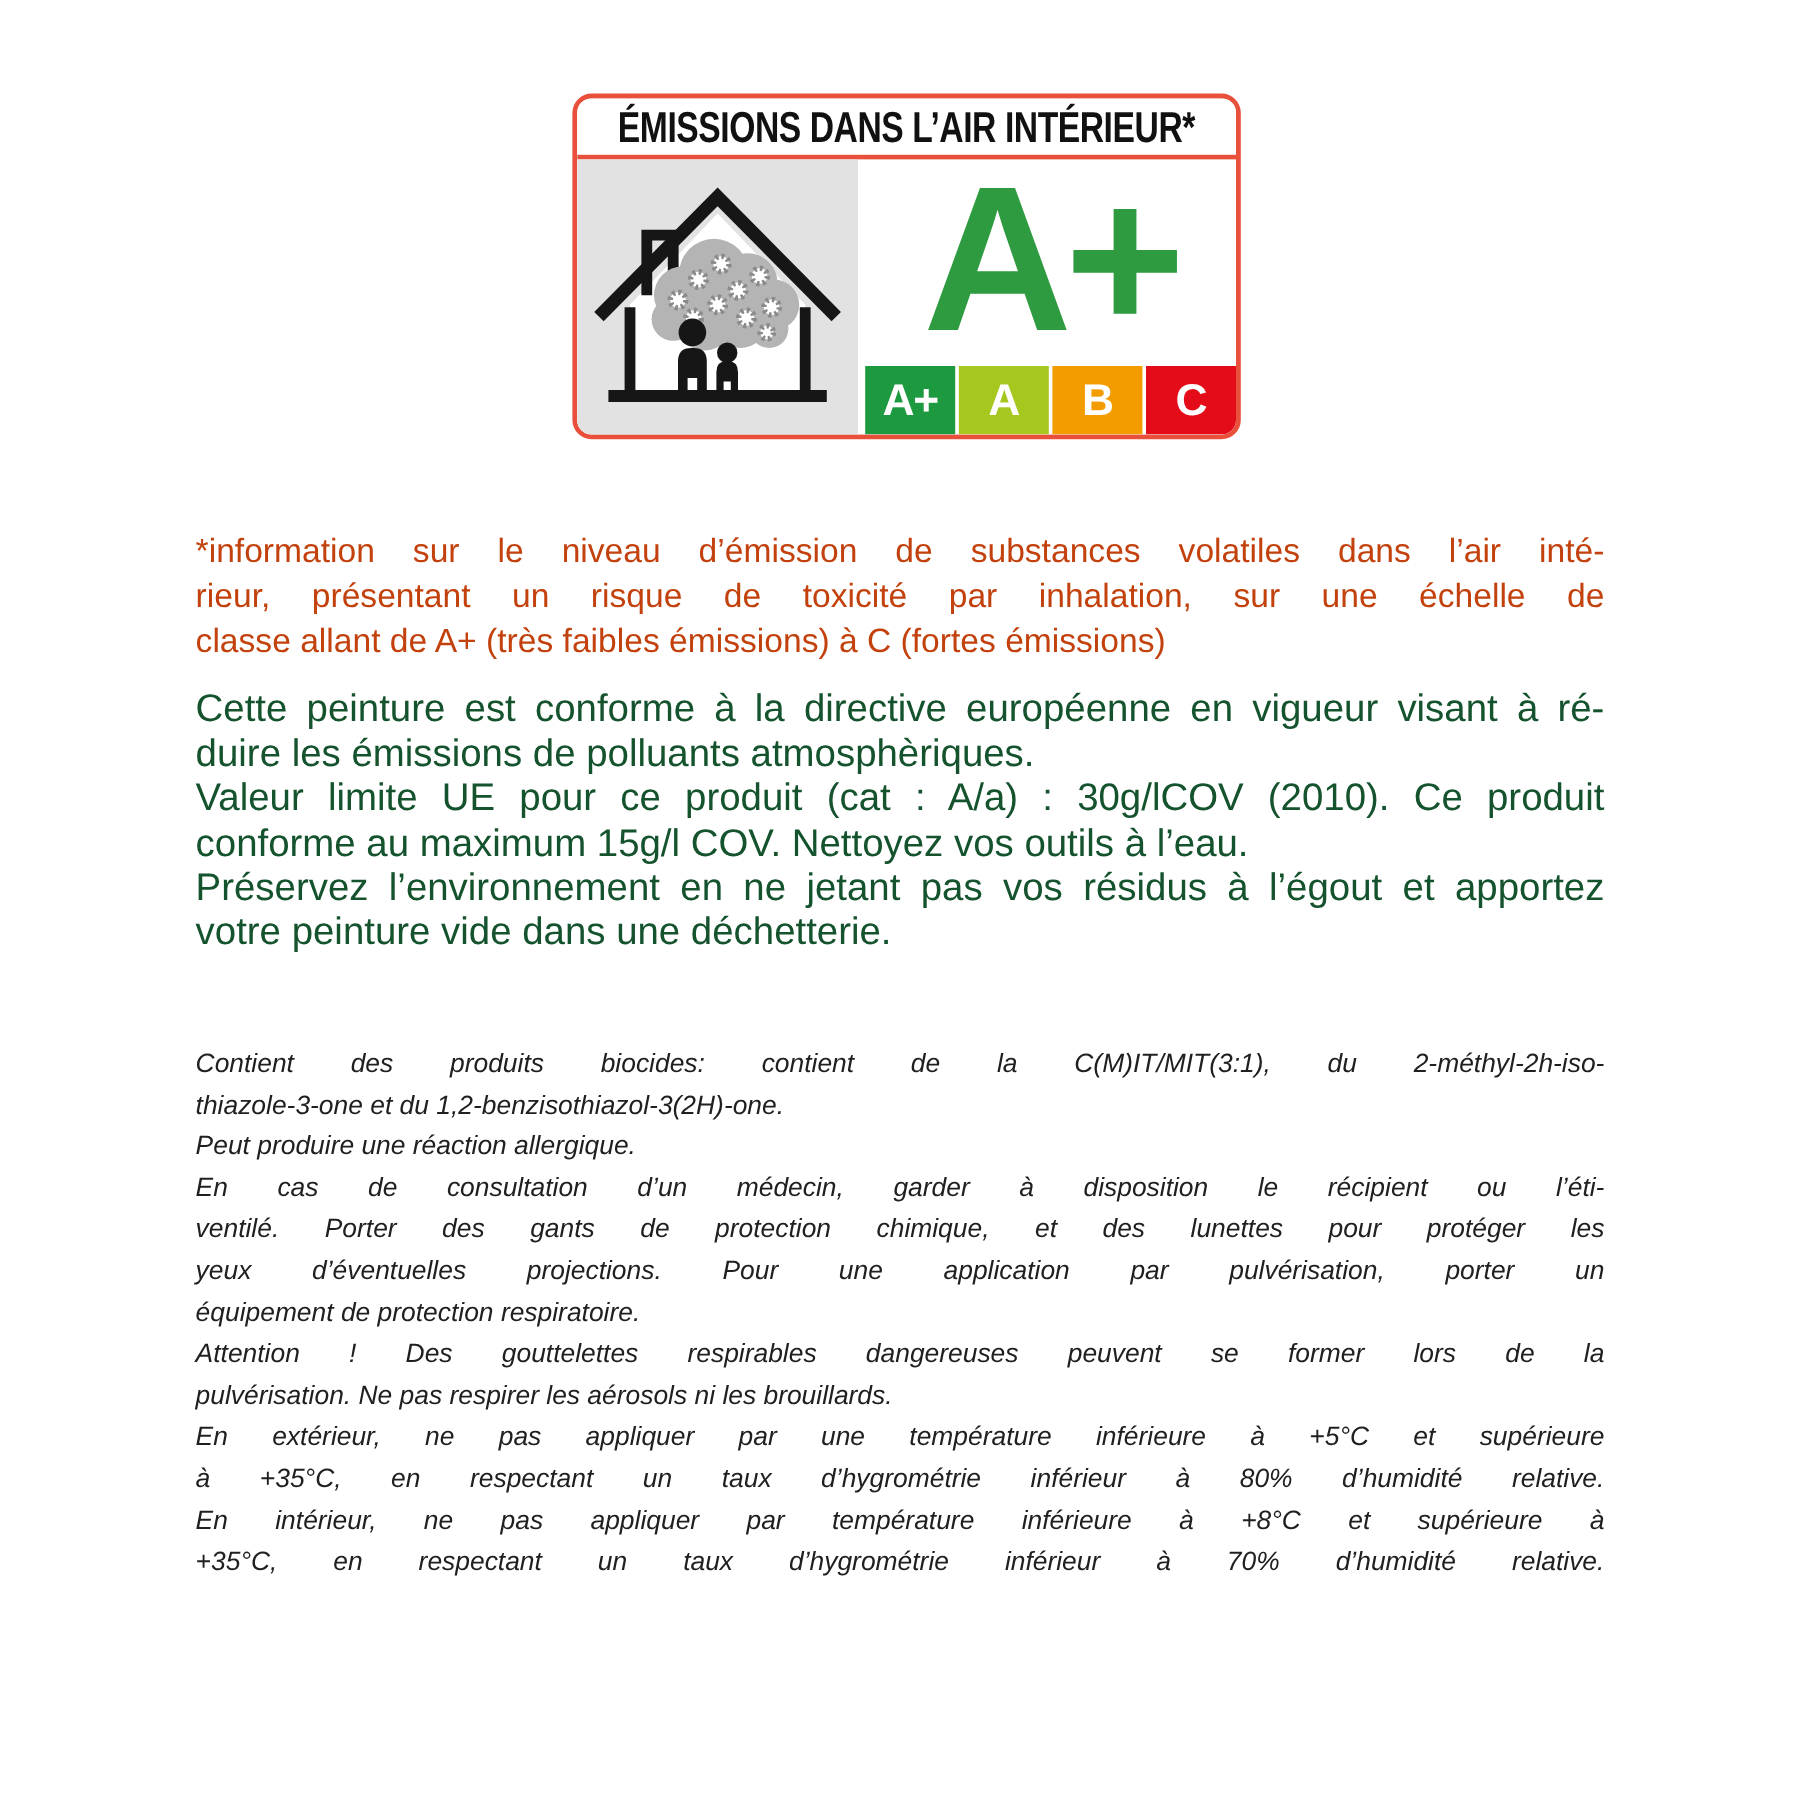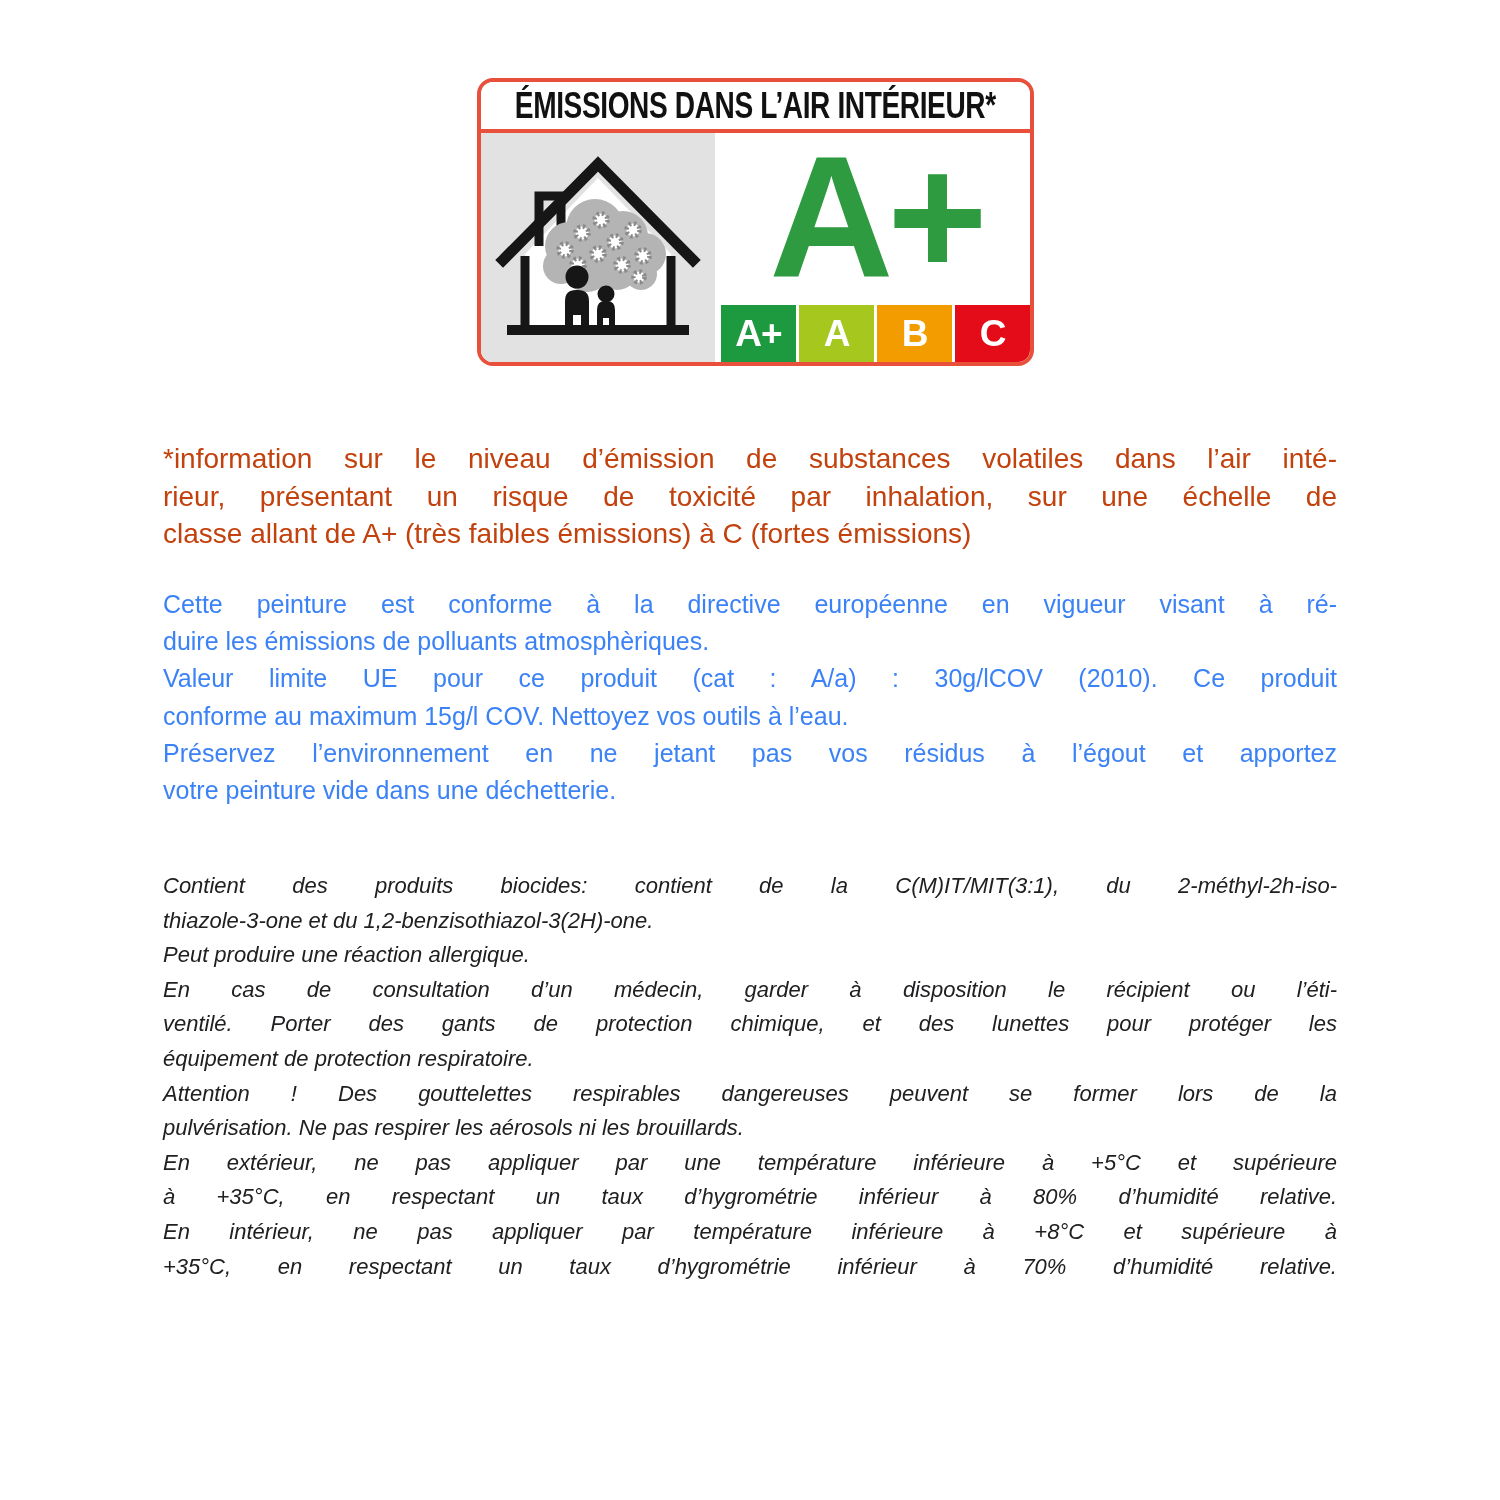--- a/index.html
+++ b/index.html
@@ -40,21 +40,21 @@
   }
   .scale{height:57px;flex:0 0 57px;display:flex;gap:3px;}
   .scale-box{
     flex:1;display:flex;align-items:center;justify-content:center;
     color:#fff;font-weight:bold;font-size:37px;letter-spacing:-1px;
   }
   
   .textcol{position:absolute;left:163px;top:0;width:1174px;height:1500px;}
   .block{position:absolute;left:0;width:1174px;}
   .blk-note{top:440px;font-size:28px;line-height:37.5px;color:#c2410c;}
-  .blk-comp{top:586px;font-size:25px;line-height:37.2px;color:#3b82f6;}
+  .blk-comp{top:572px;font-size:32px;line-height:37.2px;color:#14532d;}
   .blk-bio{top:869px;font-size:22px;line-height:34.6px;color:#202023;font-style:italic;}
   .line{text-align:justify;text-align-last:justify;white-space:normal;}
   .line.final{text-align-last:left;}
 </style>
 </head>
 <body>
 
 <div class="badge">
   <div class="badge-title">
     <span>ÉMISSIONS DANS L’AIR INTÉRIEUR*</span>
@@ -130,20 +130,21 @@
       <div class="line final">conforme au maximum 15g/l COV. Nettoyez vos outils à l’eau.</div>
       <div class="line">Préservez l’environnement en ne jetant pas vos résidus à l’égout et apportez</div>
       <div class="line final">votre peinture vide dans une déchetterie.</div>
     </div>
   <div class="block blk-bio">
       <div class="line">Contient des produits biocides: contient de la C(M)IT/MIT(3:1), du 2-méthyl-2h-iso-</div>
       <div class="line final">thiazole-3-one et du 1,2-benzisothiazol-3(2H)-one.</div>
       <div class="line final">Peut produire une réaction allergique.</div>
       <div class="line">En cas de consultation d’un médecin, garder à disposition le récipient ou l’éti-</div>
       <div class="line">ventilé. Porter des gants de protection chimique, et des lunettes pour protéger les</div>
+      <div class="line">yeux d’éventuelles projections. Pour une application par pulvérisation, porter un</div>
       <div class="line final">équipement de protection respiratoire.</div>
       <div class="line">Attention ! Des gouttelettes respirables dangereuses peuvent se former lors de la</div>
       <div class="line final">pulvérisation. Ne pas respirer les aérosols ni les brouillards.</div>
       <div class="line">En extérieur, ne pas appliquer par une température inférieure à +5°C et supérieure</div>
       <div class="line">à +35°C, en respectant un taux d’hygrométrie inférieur à 80% d’humidité relative.</div>
       <div class="line">En intérieur, ne pas appliquer par température inférieure à +8°C et supérieure à</div>
       <div class="line">+35°C, en respectant un taux d’hygrométrie inférieur à 70% d’humidité relative.</div>
     </div>
 </div>
 

